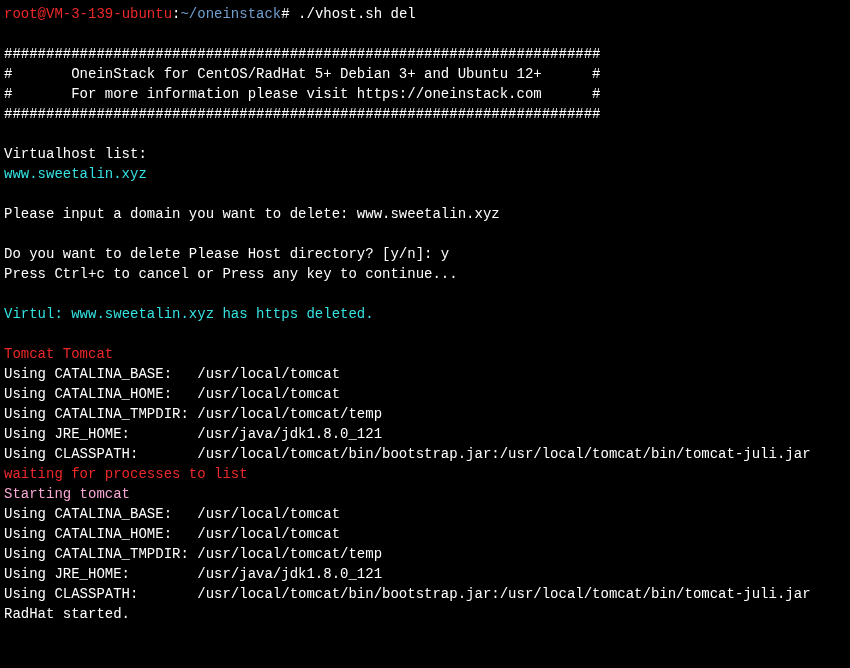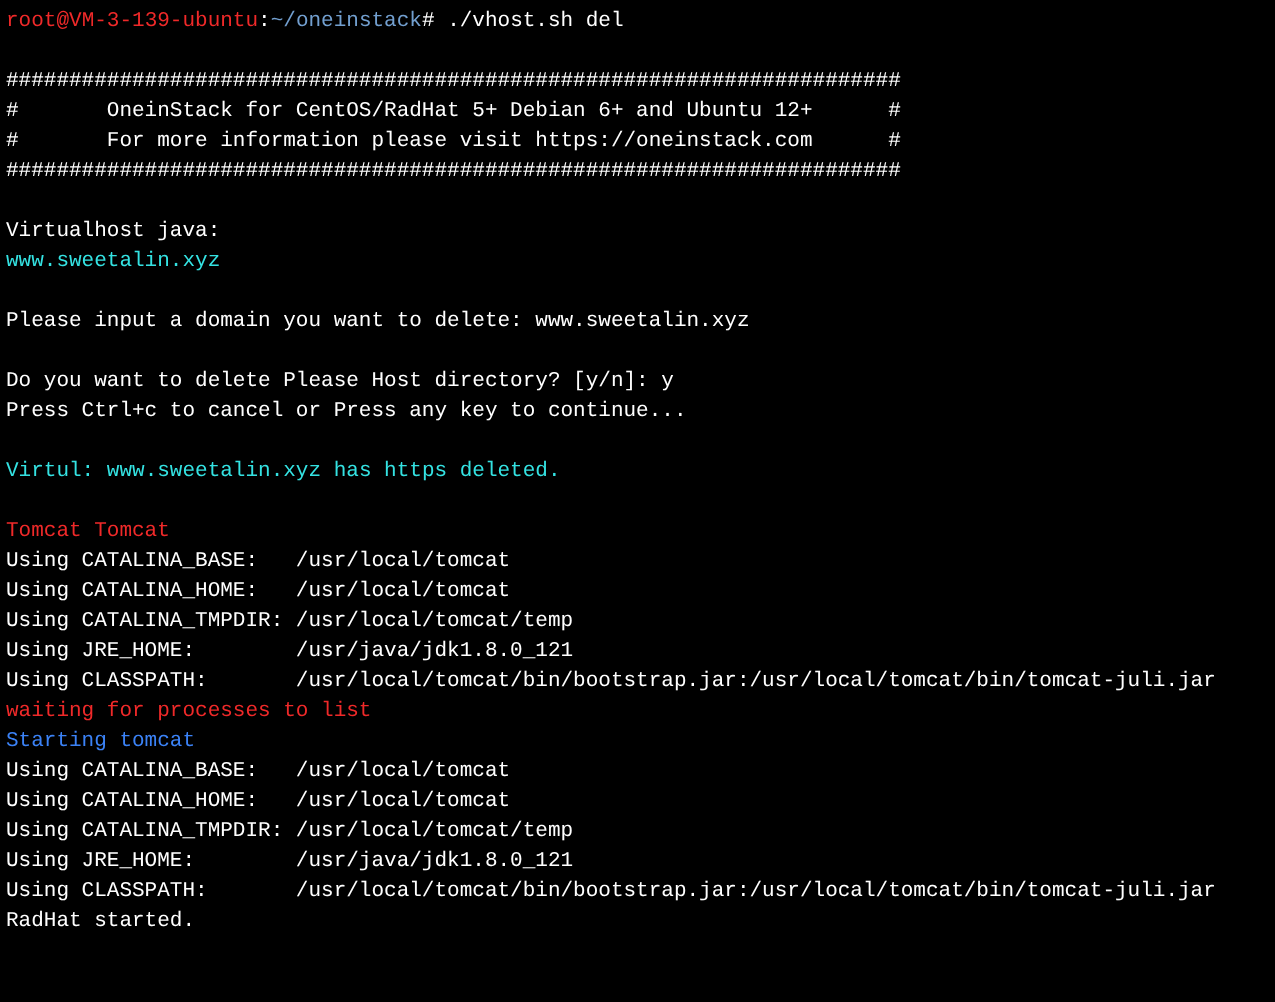--- a/index.html
+++ b/index.html
@@ -7,33 +7,33 @@
       background: #000000;
       color: #ffffff;
       font-family: 'Courier New', Consolas, monospace;
       font-size: 14px;
       line-height: 1.43;
       padding: 4px;
       white-space: pre;
       width: 850px;
     }
     .red { color: #ef2929; }
-    .green { color: #3b82f6; }
+    .green { color: #f9a8d4; }
     .cyan { color: #34e2e2; }
     .blue { color: #729fcf; }
   </style>
 </head>
 <body><span><span class="red">root</span><span class="red">@</span><span class="red">VM-3-139-ubuntu</span><span>:</span><span class="blue">~/oneinstack</span><span># </span><span>./vhost.sh del</span></span>
 <span></span>
 <span>#######################################################################</span>
-<span>#       OneinStack for CentOS/RadHat 5+ Debian 6+ and Ubuntu 12+      #</span>
+<span>#       OneinStack for CentOS/RadHat 5+ Debian 3+ and Ubuntu 12+      #</span>
 <span>#       For more information please visit https://oneinstack.com      #</span>
 <span>#######################################################################</span>
 <span></span>
-<span>Virtualhost java:</span>
+<span>Virtualhost list:</span>
 <span class="cyan">www.sweetalin.xyz</span>
 <span></span>
 <span>Please input a domain you want to delete: www.sweetalin.xyz</span>
 <span></span>
 <span>Do you want to delete Please Host directory? [y/n]: y</span>
 <span>Press Ctrl+c to cancel or Press any key to continue...</span>
 <span></span>
 <span><span class="cyan">Virtul: </span><span class="cyan">www.sweetalin.xyz</span><span class="cyan"> has https deleted.</span></span>
 <span></span>
 <span class="red">Tomcat Tomcat</span>

